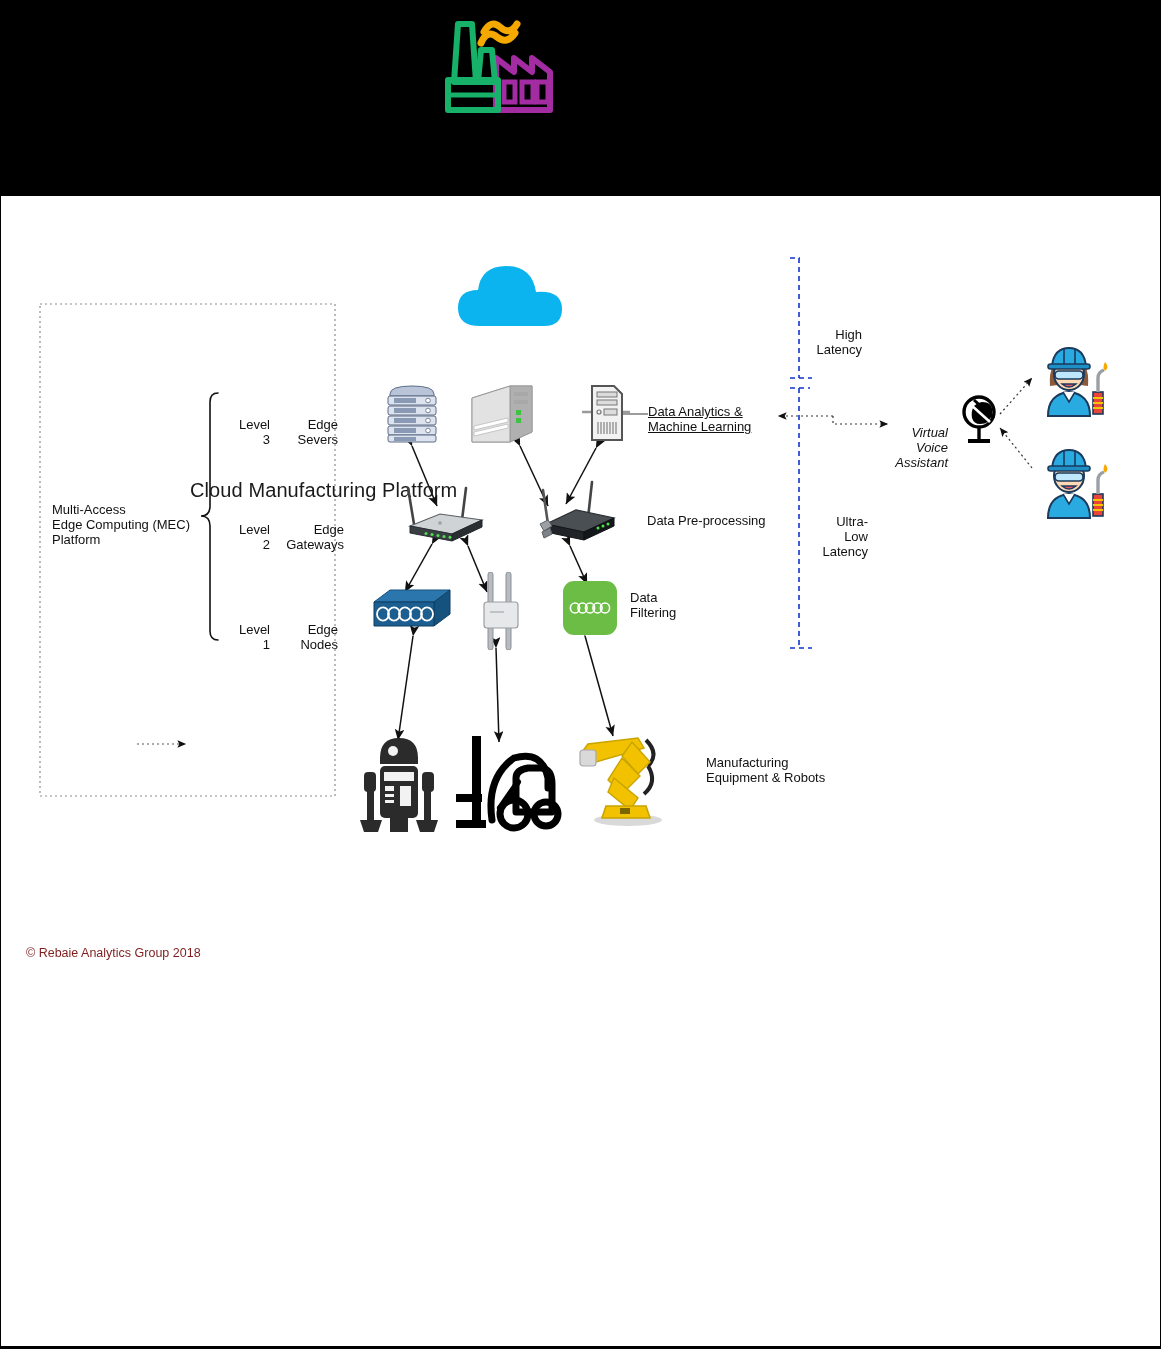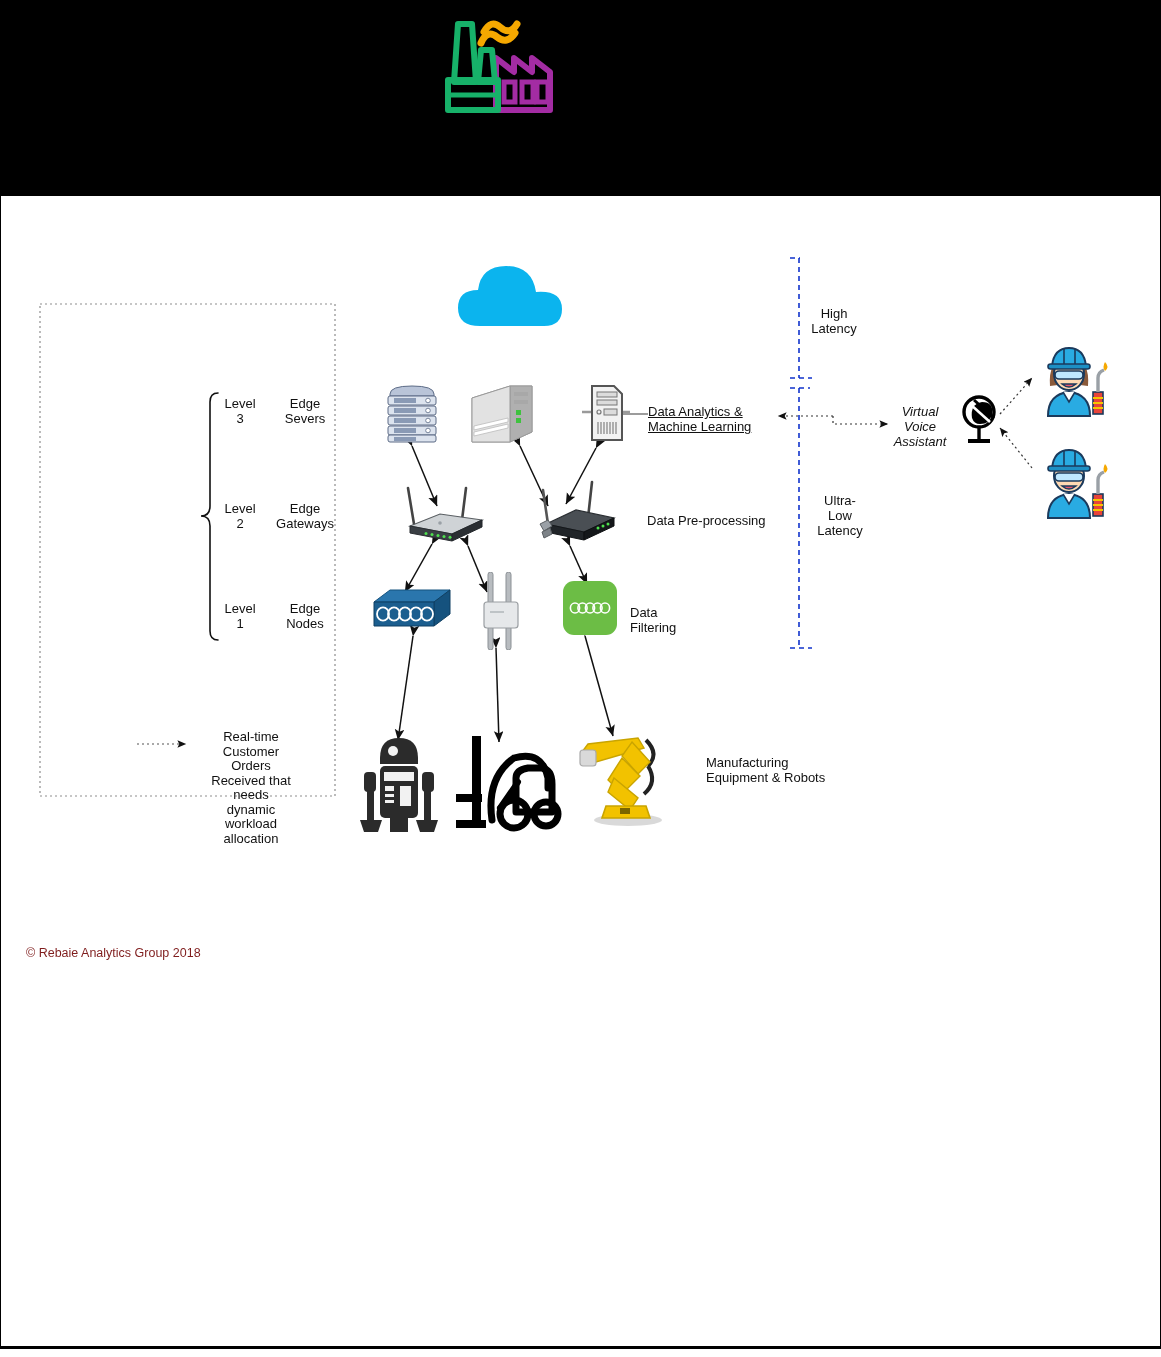--- a/index.html
+++ b/index.html
@@ -31,21 +31,21 @@
 
   
   .canvas{position:absolute;left:0;top:196px;width:1161px;height:1161px;}
   .svg-layer{position:absolute;left:0;top:0;width:1161px;height:1161px;pointer-events:none;}
 
   
   .lbl{
     position:absolute;font-size:13px;line-height:15px;color:#111;
     white-space:pre-line;
   }
-  .lbl.c{text-align:center;}
+  .lbl.c{text-align:right;margin-top:21px;}
 
   .title{
     position:absolute;left:190px;top:282px;
     font-size:20px;line-height:24px;color:#1a1a1a;letter-spacing:.1px;
     white-space:nowrap;
   }
 
   .copyright{
     position:absolute;left:26px;top:946px;font-size:12.5px;color:#7f1d1d;
     white-space:nowrap;
@@ -124,28 +124,32 @@
       <path d="M799 192 L799 452" stroke="#1133cc" stroke-width="1.6" stroke-dasharray="5,4" fill="none"></path>
       <path d="M790 452 L812 452" stroke="#1133cc" stroke-width="1.6" stroke-dasharray="5,4" fill="none"></path>
 
       <path d="M833 220 L778 220" fill="none" stroke="#333" stroke-width="1.2" stroke-dasharray="2,3" marker-end="url(#ah)"></path>
       <path d="M833 220 L833 228 L888 228" fill="none" stroke="#333" stroke-width="1.2" stroke-dasharray="2,3" marker-end="url(#ah)"></path>
 
       <path d="M1000 218 L1032 182" fill="none" stroke="#333" stroke-width="1.2" stroke-dasharray="2,3" marker-end="url(#ah)"></path>
       <path d="M1032 272 L1000 232" fill="none" stroke="#333" stroke-width="1.2" stroke-dasharray="2,3" marker-end="url(#ah)"></path>
     </svg>
 
+    <div class="title">Cloud Manufacturing Platform</div>
 
     <div class="icon" style="left:450px;top:58px;">
       <svg width="120" height="80" viewBox="0 0 120 80">
         <path d="M30 72 Q8 72 8 54 Q8 36 28 36 Q31 12 56 12 Q82 12 86 38
                  Q112 36 112 55 Q112 72 94 72 Z" fill="#0bb4ee"></path>
       </svg>
     </div>
 
+    <div class="lbl" style="left:52px;top:306px;width:170px;">Multi-Access
+Edge Computing (MEC)
+Platform</div>
 
     <div class="lbl c" style="left:210px;top:200px;width:60px;">Level
 3</div>
     <div class="lbl c" style="left:272px;top:200px;width:66px;">Edge
 Severs</div>
 
     <div class="lbl c" style="left:210px;top:305px;width:60px;">Level
 2</div>
     <div class="lbl c" style="left:266px;top:305px;width:78px;">Edge
 Gateways</div>
@@ -291,21 +295,21 @@
         <g fill="none" stroke="#ffffff" stroke-width="1.6">
           <ellipse cx="13" cy="28" rx="4.6" ry="5"></ellipse>
           <ellipse cx="20.5" cy="28" rx="4.6" ry="5"></ellipse>
           <ellipse cx="28" cy="28" rx="4.6" ry="5"></ellipse>
           <ellipse cx="35.5" cy="28" rx="4.6" ry="5"></ellipse>
           <ellipse cx="43" cy="28" rx="4.6" ry="5"></ellipse>
         </g>
       </svg>
     </div>
 
-    <div class="lbl" style="left:630px;top:394px;width:120px;margin-top:15px;">Data
+    <div class="lbl" style="left:630px;top:394px;width:120px;">Data
 Filtering</div>
 
     <div class="icon" style="left:356px;top:538px;">
       <svg width="86" height="100" viewBox="0 0 86 100">
         <path d="M24 24 Q24 4 43 4 Q62 4 62 24 L62 30 L24 30 Z" fill="#2b2b2b"></path>
         <circle cx="37" cy="17" r="5" fill="#f2f2f2"></circle>
         <rect x="24" y="32" width="38" height="52" rx="5" fill="#2b2b2b"></rect>
         <rect x="28" y="38" width="30" height="9" fill="#f2f2f2"></rect>
         <rect x="29" y="52" width="9" height="5" fill="#f2f2f2"></rect>
         <rect x="29" y="60" width="9" height="3" fill="#f2f2f2"></rect>
@@ -346,28 +350,20 @@
         <path d="M50 26 L68 44 L50 62 L36 48 Z" fill="#f2c200" stroke="#c9a400" stroke-width="1.4"></path>
         <path d="M42 46 L66 66 L58 78 L36 60 Z" fill="#f2c200" stroke="#c9a400" stroke-width="1.4"></path>
         <path d="M34 74 L74 74 L78 86 L30 86 Z" fill="#f2c200" stroke="#c9a400" stroke-width="1.6"></path>
         <rect x="48" y="76" width="10" height="6" fill="#7a6500"></rect>
       </svg>
     </div>
 
     <div class="lbl" style="left:670px;top:559px;width:170px;margin-left:36px;">Manufacturing
 Equipment &amp; Robots</div>
 
-    <div class="lbl c" style="left:198px;top:534px;width:106px;line-height:14.5px;">Real-time
-Customer
-Orders
-Received that
-needs
-dynamic
-workload
-allocation</div>
 
     <div class="lbl c" style="left:806px;top:110px;width:56px;">High
 Latency</div>
     <div class="lbl c" style="left:812px;top:297px;width:56px;">Ultra-
 Low
 Latency</div>
 
     <div class="lbl c" style="left:892px;top:208px;width:56px;font-style:italic;">Virtual
 Voice
 Assistant</div>

